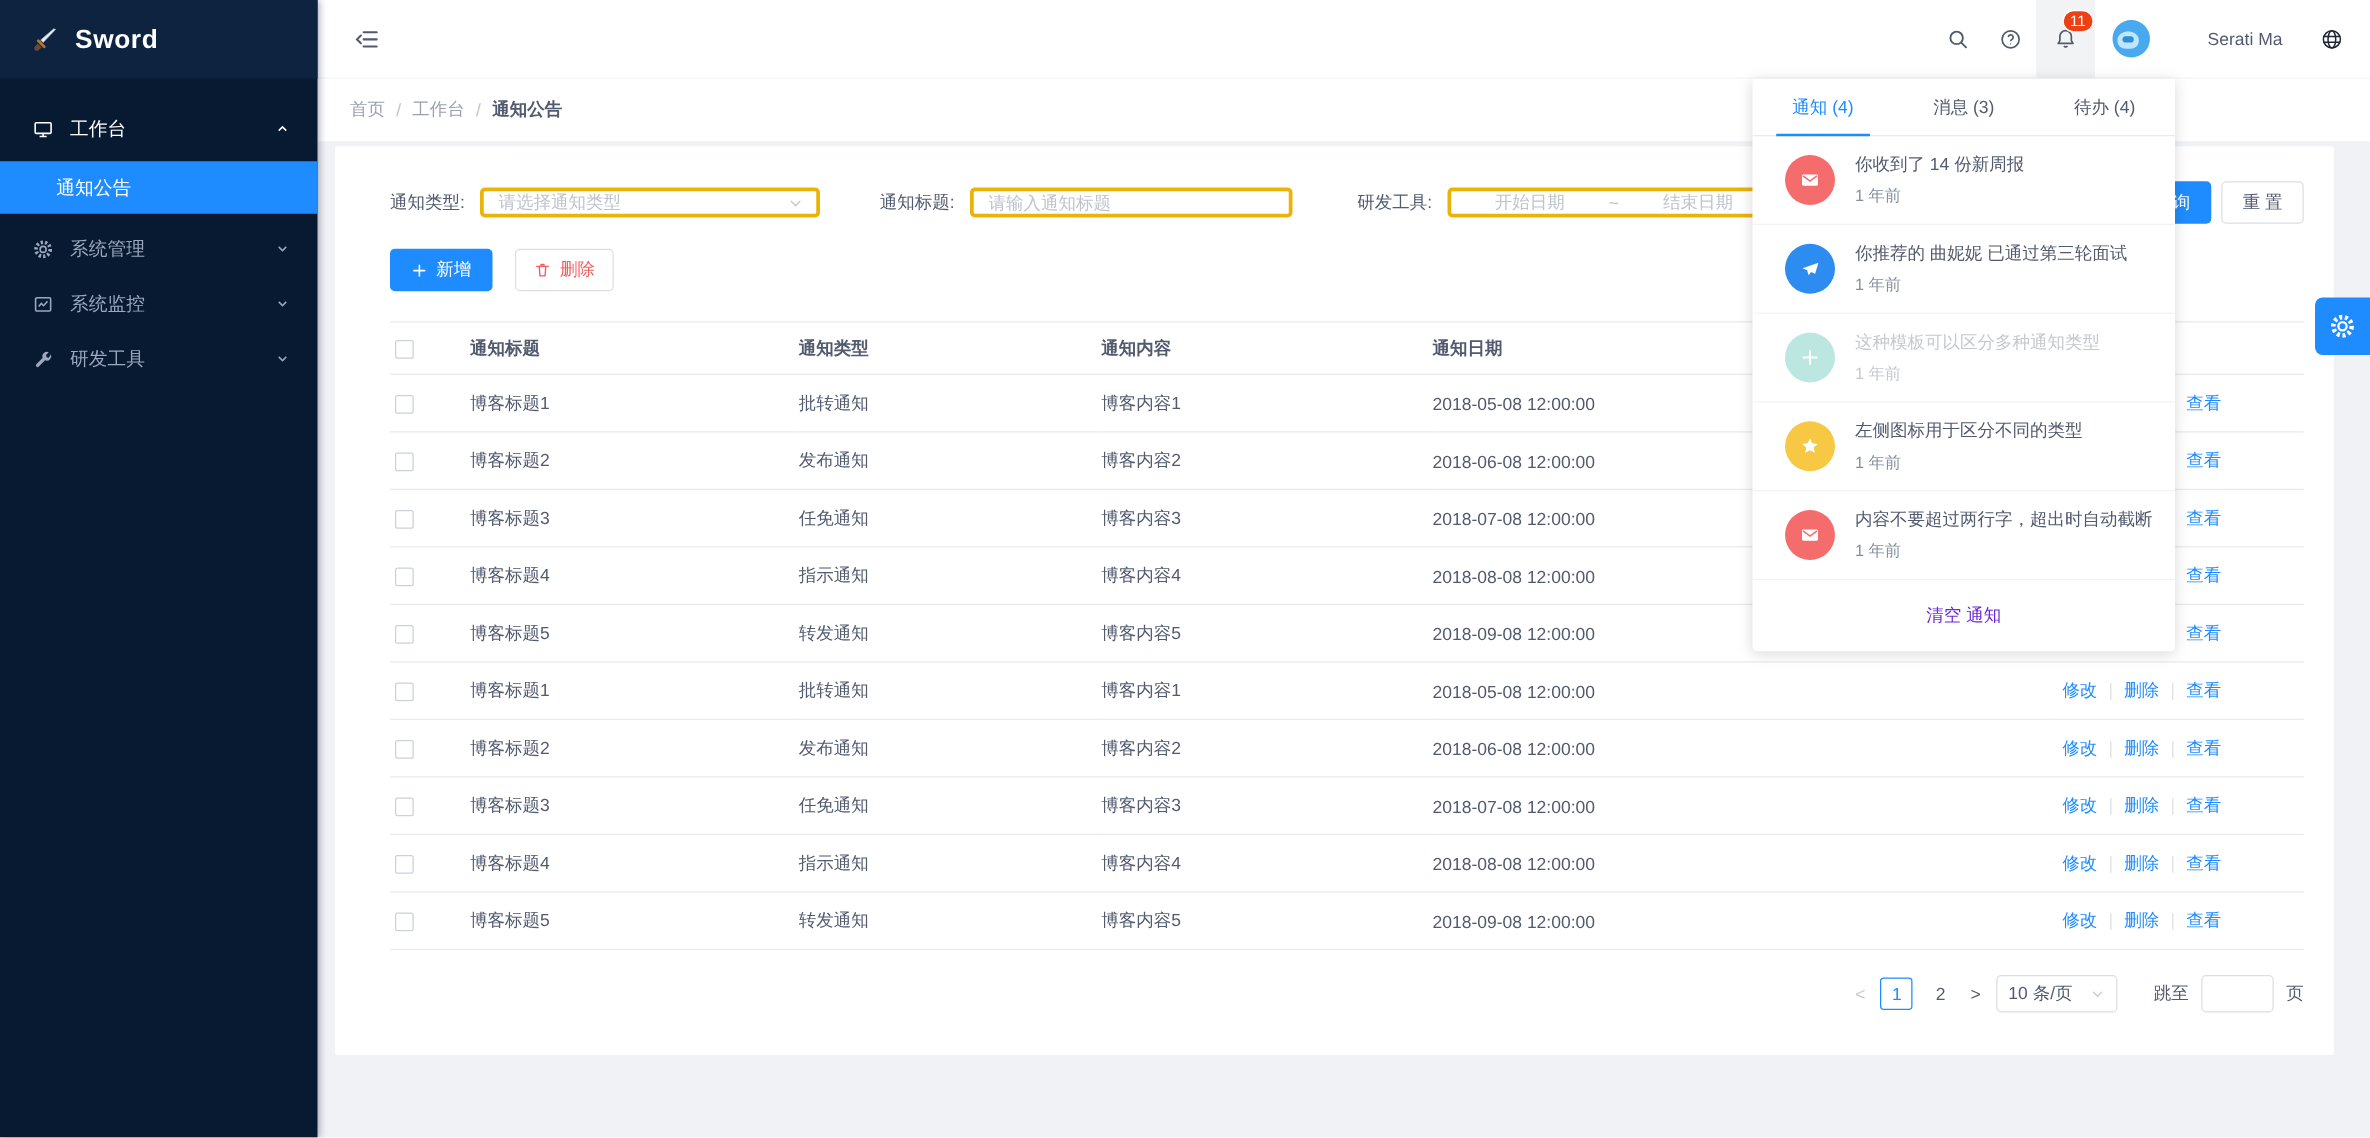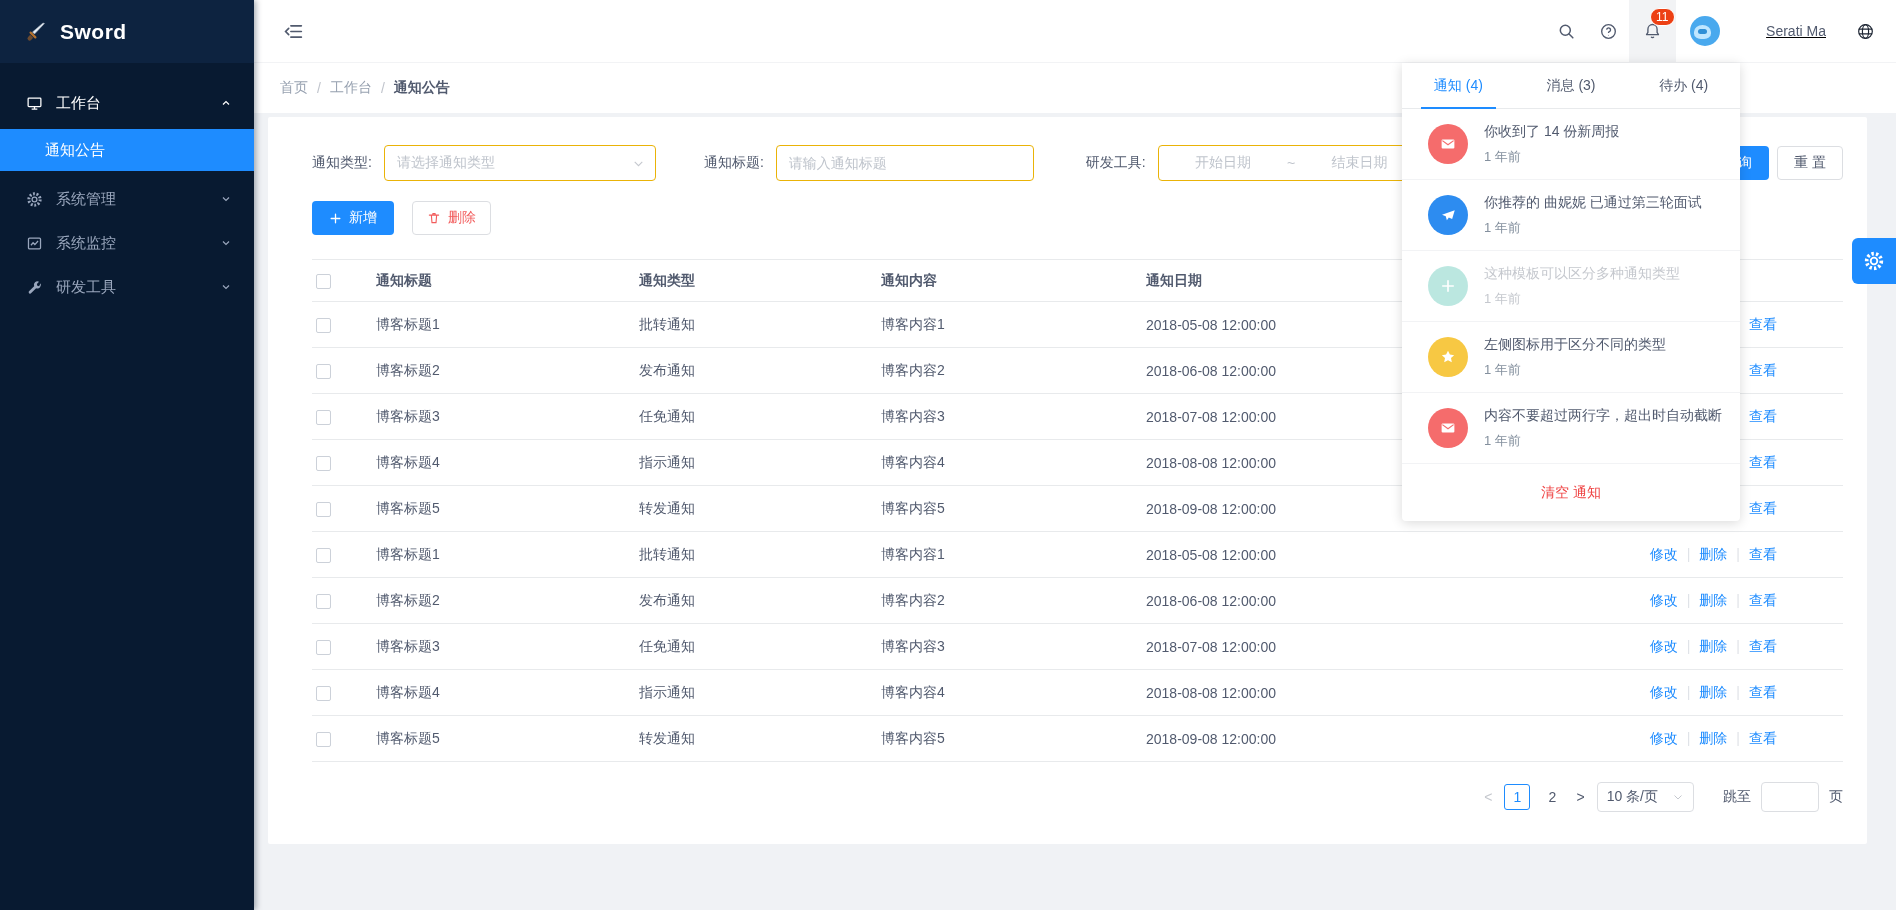--- a/index.html
+++ b/index.html
@@ -16,42 +16,42 @@
   .menu-item.open { color:#fff; }
   .mi-icon { width:18px; margin-right:12px; display:flex; align-items:center; }
   .mi-label { flex:1; }
   .mi-chev { display:flex; }
   .menu-sub-active { height:42px; margin:4px 0 6px; background:#1e8cff; color:#fff; display:flex; align-items:center; padding-left:45px; font-size:15px; cursor:pointer; }
 
   
   .main { margin-left:254px; }
   .topbar { height:63px; background:#fff; display:flex; align-items:center; padding:0 14px 0 24px; border-bottom:1px solid #f2f3f5; }
   .collapse-btn { width:30px; height:30px; display:flex; align-items:center; justify-content:center; color:#515a6e; cursor:pointer; background:none; border:none; }
-  .topbar-right { margin-left:auto; display:flex; align-items:center; height:63px;text-decoration:underline; }
+  .topbar-right { margin-left:auto; display:flex; align-items:center; height:63px; }
   .icon-btn { width:42px; height:63px; display:flex; align-items:center; justify-content:center; color:#515a6e; cursor:pointer; }
   .bell-wrap { width:47px; background:#f2f3f5; position:relative; }
   .badge { position:absolute; top:8px; left:21px; min-width:22px; height:18px; background:#ed4014; border:1px solid #fff; border-radius:9px; color:#fff; font-size:12px; display:flex; align-items:center; justify-content:center; padding:0 5px; }
   .avatar { width:30px; height:30px; border-radius:50%; background:#49a9ee; position:relative; overflow:hidden; margin:0 10px 0 14px; flex-shrink:0; }
   .avatar:before { content:""; position:absolute; left:4px; top:9px; width:17px; height:14px; background:#bfe6ff; border-radius:50% 50% 40% 40%; }
   .avatar:after { content:""; position:absolute; left:8px; top:13px; width:9px; height:5px; border-radius:3px; background:#2f8fd6; }
   .username { font-size:14px; color:#515a6e; margin-right:22px; white-space:nowrap;margin-left:36px; }
   .globe-btn { width:34px; color:#1d2533; }
 
   .breadcrumb { height:50px; background:#fff; display:flex; align-items:center; padding-left:26px; font-size:14px; }
   .crumb { color:#97a1b0; }
   .crumb.current { color:#515a6e; font-weight:700; }
   .crumb-sep { color:#c0c4cc; margin:0 9px; }
 
   .content { padding:4px 29px 0 14px; }
   .card { background:#fff; height:727px; padding:28px 24px 0 44px; border-radius:2px; }
 
   
   .filters { display:flex; align-items:center; }
   .f-label { font-size:14px; color:#515a6e; margin-right:12px; white-space:nowrap; }
-  .box { height:36px; border:1px solid #eab308; border-radius:4px; background:#fff; display:flex; align-items:center; }
+  .box { height:24px; border:3px solid #eab308; border-radius:4px; background:#fff; display:flex; align-items:center; }
   .select { width:272px; padding:0 10px 0 12px; margin-right:48px; cursor:pointer; }
   .placeholder { color:#bfc4cc; font-size:14px; }
   .select .placeholder { flex:1; }
   .chev-down { color:#c5c8ce; display:flex; }
   .text-box { width:258px; margin-right:52px; }
   .text-box input { border:none; outline:none; width:100%; padding:0 12px; font-size:14px; color:#515a6e; font-family:inherit; background:transparent; }
   .text-box input::placeholder { color:#bfc4cc; }
   .daterange { width:267px; justify-content:space-evenly; cursor:pointer; }
   .filter-btns { margin-left:auto; display:flex; gap:8px; }
   .btn { height:34px; border-radius:4px; font-size:14px; display:flex; align-items:center; justify-content:center; cursor:pointer; border:none; font-family:inherit; white-space:nowrap; }
@@ -90,21 +90,21 @@
   .np-tabs { display:flex; height:46px; border-bottom:1px solid #e8eaec; position:relative; }
   .np-tab { flex:1; display:flex; align-items:center; justify-content:center; font-size:14px; color:#515a6e; cursor:pointer; }
   .np-tab.active { color:#1e8cff; }
   .np-underline { position:absolute; bottom:-1px; left:19px; width:75px; height:2px; background:#1e8cff; }
   .np-item { height:71px; display:flex; align-items:center; padding:0 14px 0 26px; border-bottom:1px solid #f2f3f5; cursor:pointer; }
   .np-icon { width:40px; height:40px; border-radius:50%; flex-shrink:0; margin-right:16px; display:flex; align-items:center; justify-content:center; color:#fff; }
   .np-icon.red { background:#f56c6c; } .np-icon.blue { background:#2d8cf0; } .np-icon.teal { background:#8fd8cd; opacity:.6; } .np-icon.yellow { background:#f7c843; }
   .np-title { font-size:14px; color:#515a6e; white-space:nowrap; overflow:hidden; }
   .np-time { font-size:13px; color:#84909e; margin-top:7px; }
   .np-item.read .np-title, .np-item.read .np-time { color:#c5c8ce; }
-  .np-footer { height:57px; display:flex; align-items:center; justify-content:center; font-size:14px; color:#ef4444; cursor:pointer; }
+  .np-footer { height:57px; display:flex; align-items:center; justify-content:center; font-size:14px; color:#6d28d9; cursor:pointer; }
 
   
   .settings-fab { position:absolute; top:238px; right:0; width:44px; height:46px; background:#1e8cff; border:none; border-radius:6px 0 0 6px; color:#fff; display:flex; align-items:center; justify-content:center; cursor:pointer; z-index:35; }
 </style>
 </head>
 <body>
 
 <aside class="sidebar">
   <div class="logo">
     <span style="display:flex">

